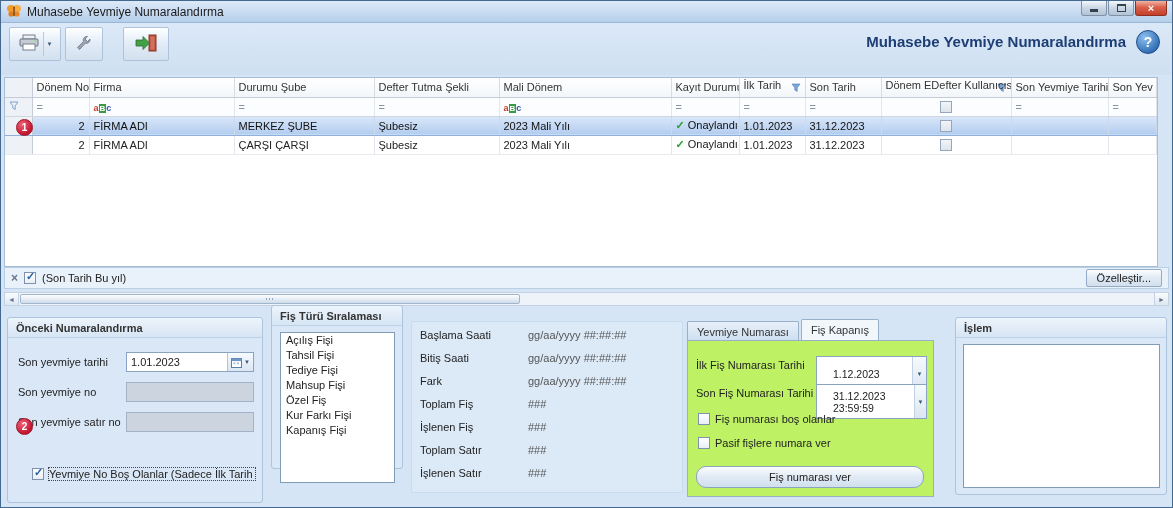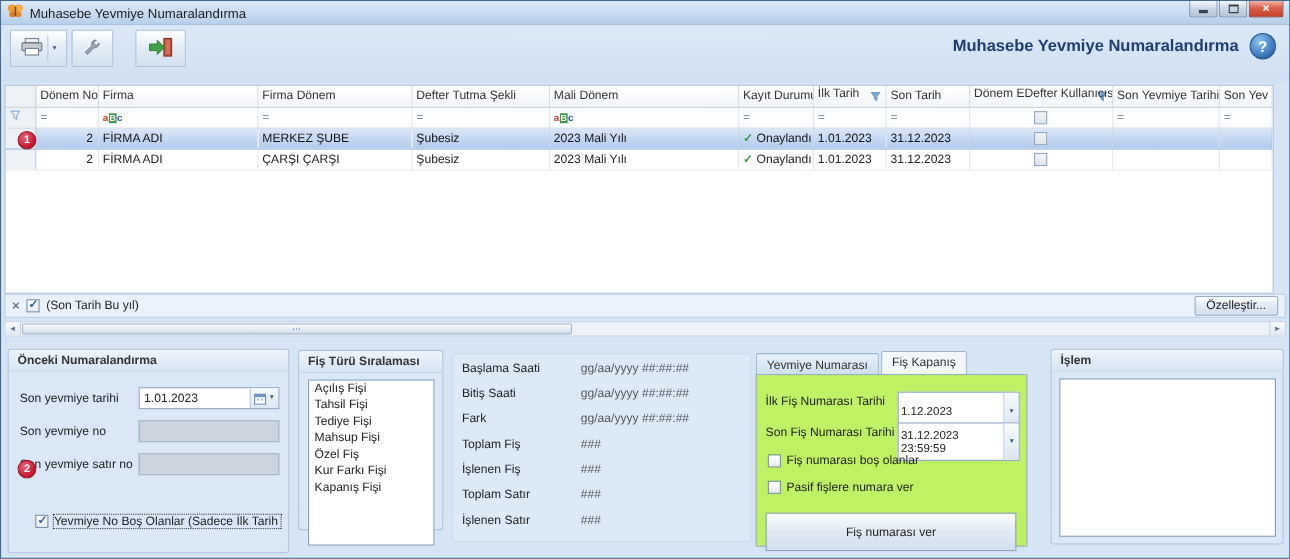--- a/index.html
+++ b/index.html
@@ -76,23 +76,23 @@
   .srow{height:23px;display:flex}
   .slabel{width:108px;color:#222}
   .sval{color:#555}
 
   
   .tabpanel{position:absolute;left:686px;top:318px;width:247px;height:178px}
   .tabstrip{position:absolute;top:0;left:0;right:0;height:22px;display:flex;align-items:flex-end}
   .tab{height:20px;padding:0 9px;display:inline-flex;align-items:center;border:1px solid #98b0ca;border-bottom:none;border-radius:2px 2px 0 0;background:linear-gradient(#e7f0fa,#cddff0);margin-right:2px;color:#333;cursor:default}
   .tab.active{height:22px;background:#f2f7fc;border-bottom:1px solid #f2f7fc}
   .tab-content{position:absolute;top:21px;left:0;right:0;bottom:0;background:#bef264;border:1px solid #98b0ca}
-  .combo{position:absolute;height:35px;background:#fff;border:1px solid #89a3c1;display:flex;align-items:center;padding-left:2px;font-size:10.5px;overflow:hidden}
+  .combo{position:absolute;height:35px;background:#fff;border:1px solid #89a3c1;display:flex;align-items:center;padding-left:16px;font-size:10.5px;overflow:hidden}
   .combo .dd{margin-left:auto;width:14px;height:100%;display:flex;align-items:center;justify-content:center;font-size:6px;color:#3c5a7a;background:linear-gradient(#f6fafd,#dbe6f2);border-left:1px solid #c3d2e2}
-  .action-btn{position:absolute;left:8px;right:9px;top:125px;height:35px;background:linear-gradient(#fcfdfe,#e2ebf5 45%,#d0dfee);border:1px solid #8aa4c0;border-radius:0;display:flex;align-items:center;justify-content:center;color:#222;cursor:default}
+  .action-btn{position:absolute;left:8px;right:9px;top:125px;height:22px;background:linear-gradient(#fcfdfe,#e2ebf5 45%,#d0dfee);border:1px solid #8aa4c0;border-radius:10px;display:flex;align-items:center;justify-content:center;color:#222;cursor:default}
 
   
   .badge{position:absolute;width:17px;height:17px;border-radius:50%;background:radial-gradient(circle at 35% 30%,#ef6079,#c2172f 70%);border:1px solid #9e1326;color:#fff;font-weight:bold;font-size:10px;display:flex;align-items:center;justify-content:center;z-index:30}
 
   .cal-svg{display:block}
   .truncate{overflow:hidden;white-space:nowrap}
   .focus-dotted{outline:1px dotted #444}
 </style>
 </head>
 <body>
@@ -172,21 +172,21 @@
           <col style="width:76px">
           <col style="width:130px">
           <col style="width:97px">
           <col>
       </colgroup>
       <tbody>
           <tr>
         <th class="ind"></th>
         <th><span>Dönem No</span></th>
         <th><span>Firma</span></th>
-        <th><span>Firma Dönem</span></th>
+        <th><span>Durumu Şube</span></th>
         <th><span>Defter Tutma Şekli</span></th>
         <th><span>Mali Dönem</span></th>
         <th><span>Kayıt Durumu</span></th>
         <th><span class="funnel"><svg width="10" height="10" viewBox="0 0 10 10">
                   <path d="M1 1h8L6.2 4.8v3.7L3.8 7V4.8z" fill="#7ba7d7" stroke="#4a7ebb" stroke-width="0.6"></path>
                 </svg></span><span>İlk Tarih</span></th>
         <th><span>Son Tarih</span></th>
         <th><span class="funnel"><svg width="10" height="10" viewBox="0 0 10 10">
                   <path d="M1 1h8L6.2 4.8v3.7L3.8 7V4.8z" fill="#7ba7d7" stroke="#4a7ebb" stroke-width="0.6"></path>
                 </svg></span><span>Dönem EDefter Kullanıcısı</span></th>
@@ -276,21 +276,21 @@
     <div class="flabel" style="top:94px">Son yevmiye satır no</div>
     <div class="field disabled" style="left:118px;top:94px;width:128px">
         <span></span>
       </div>
     <div class="cbrow" style="left:24px;top:150px;width:226px">
       <span class="cb on"></span>
       <span class="truncate focus-dotted" style="max-width:206px">Yevmiye No Boş Olanlar (Sadece İlk Tarih İç</span>
     </div>
   </div>
 
-  <div class="gbox" style="left:270px;top:317px;width:132px;height:164px">
+  <div class="gbox" style="left:270px;top:304px;width:132px;height:164px">
     <div class="cap">Fiş Türü Sıralaması</div>
     <div class="listbox" style="left:8px;top:26px;width:115px;height:151px">
       <div class="li">Açılış Fişi</div>
       <div class="li">Tahsil Fişi</div>
       <div class="li">Tediye Fişi</div>
       <div class="li">Mahsup Fişi</div>
       <div class="li">Özel Fiş</div>
       <div class="li">Kur Farkı Fişi</div>
       <div class="li">Kapanış Fişi</div>
     </div>

